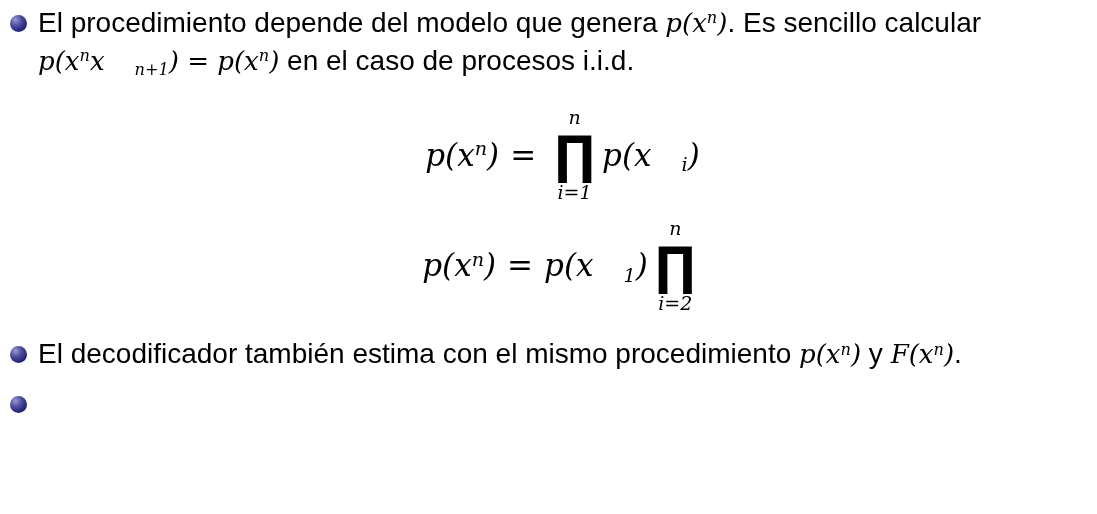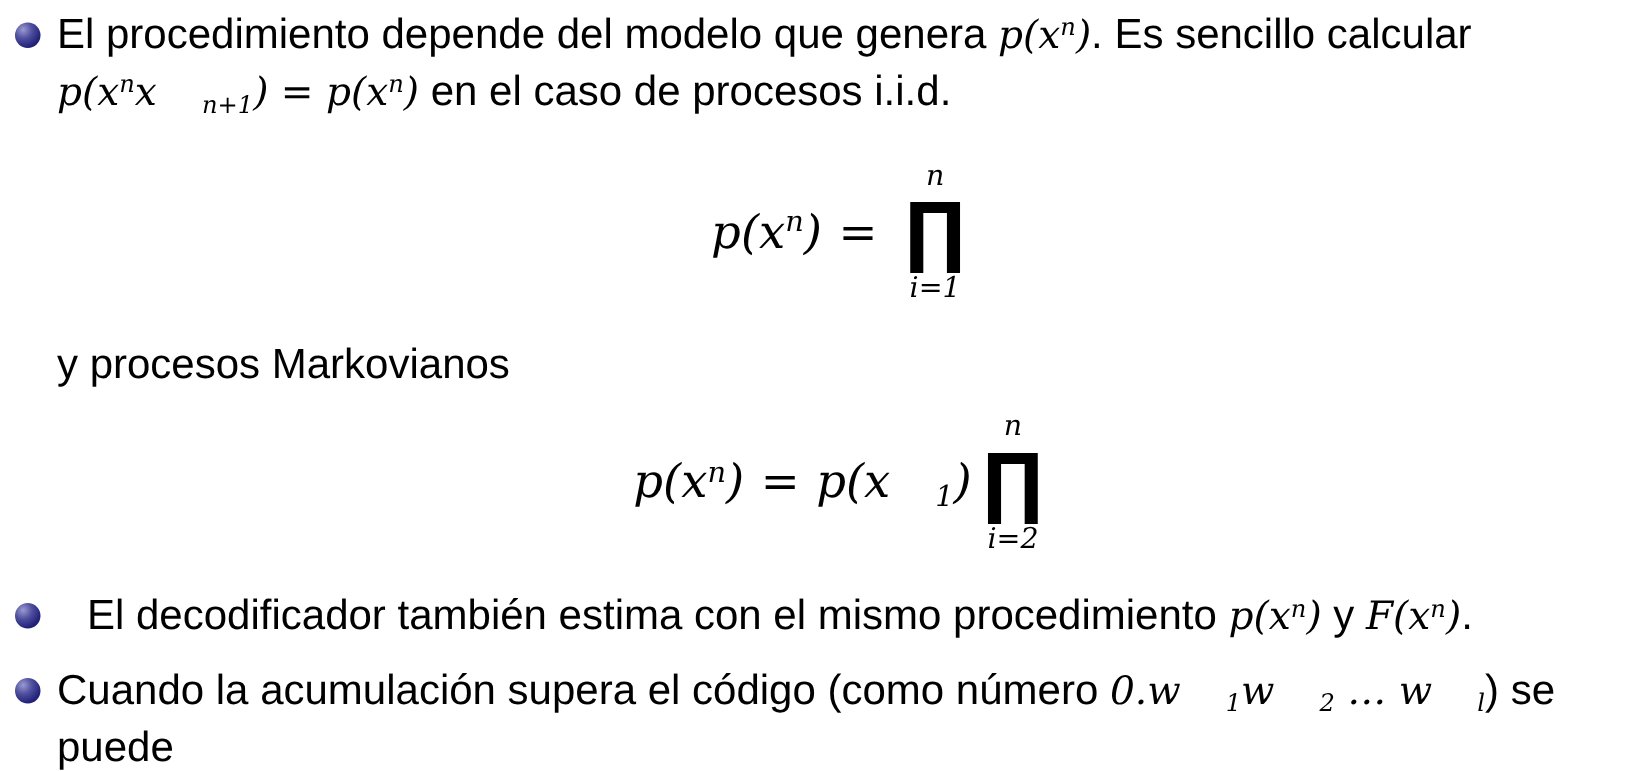--- a/index.html
+++ b/index.html
@@ -74,21 +74,21 @@
     font-size: 52px;
     line-height: 1.02;
   }
   .cont-line {
     margin: 22px 0 0 38px;
     font-size: 28px;
     line-height: 34px;
   }
   #formula-iid   { margin-top: 25px; }
   #formula-markov{ margin-top: 14px; }
-  #bullet-2 { margin-top: 23px; gap: 20px; }
+  #bullet-2 { margin-top: 23px; }
   #bullet-3 { margin-top: 12px; }
 </style>
 </head>
 <body>
 
 <div class="slide">
 
   <div class="item" id="bullet-1">
     <span class="ball"></span>
     <div class="txt">
@@ -97,38 +97,37 @@
     </div>
   </div>
 
   <div class="formula" id="formula-iid">
     <span class="mrow"><span>p(x</span><span class="sup">n</span><span>)</span><span class="eq">=</span></span>
     <span class="prod">
       <span class="lim">n</span>
       <span class="psym">∏</span>
       <span class="lim">i=1</span>
     </span>
+    <span class="mrow"><span>p(x</span><span class="sub">i</span><span>)</span></span>
   </div>
 
-  <div class="cont-line">y procesos Markovianos</div>
 
   <div class="formula" id="formula-markov">
     <span class="mrow"><span>p(x</span><span class="sup">n</span><span>)</span><span class="eq">=</span><span>p(x</span><span class="sub">1</span><span>)</span></span>
     <span class="prod">
       <span class="lim">n</span>
       <span class="psym">∏</span>
       <span class="lim">i=2</span>
     </span>
   </div>
 
   <div class="item" id="bullet-2">
     <span class="ball"></span>
     <div class="txt"><span>El decodificador también estima con el mismo procedimiento </span><span class="m"><span>p(x</span><span class="sup">n</span><span>)</span></span><span> y </span><span class="m"><span>F(x</span><span class="sup">n</span><span>)</span></span><span>.</span></div>
   </div>
 
   <div class="item" id="bullet-3">
     <span class="ball"></span>
     <div class="txt">
-      <div><span>Cuando la acumulación supera el código (como número </span><span class="m"><span>0.w</span><span class="sub">1</span><span>w</span><span class="sub">2</span><span> … </span><span>w</span><span class="sub">l</span></span><span>) se puede</span></div>
     </div>
   </div>
 
 </div>
 
 </body></html>

